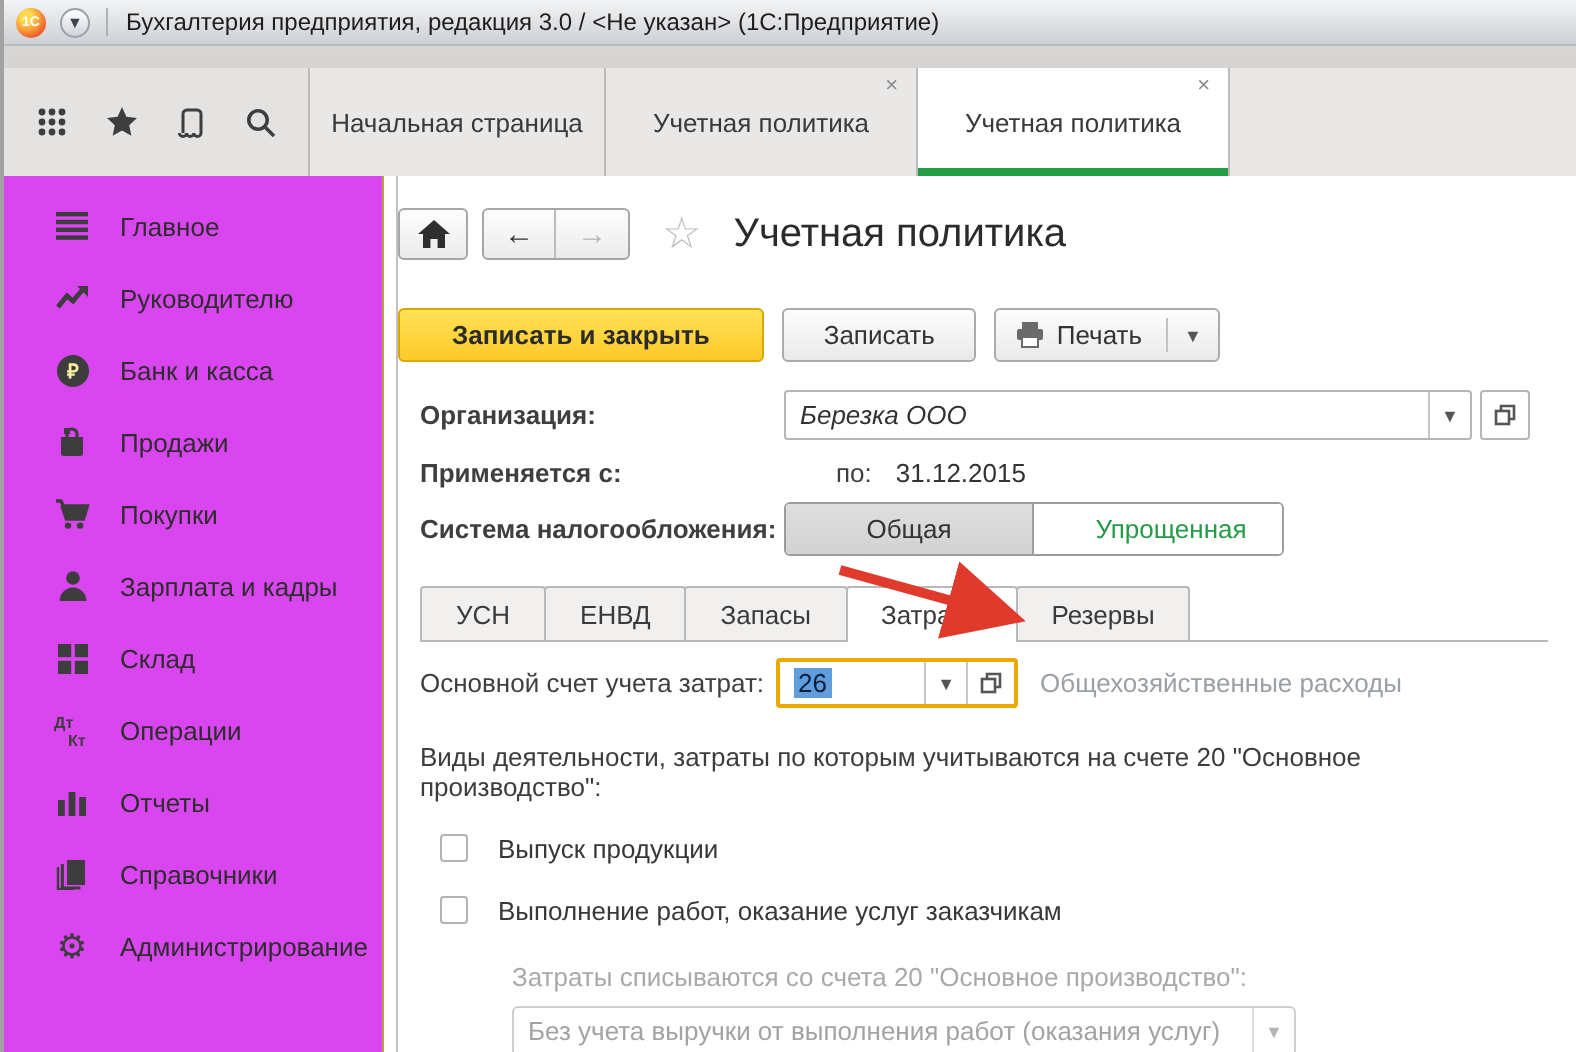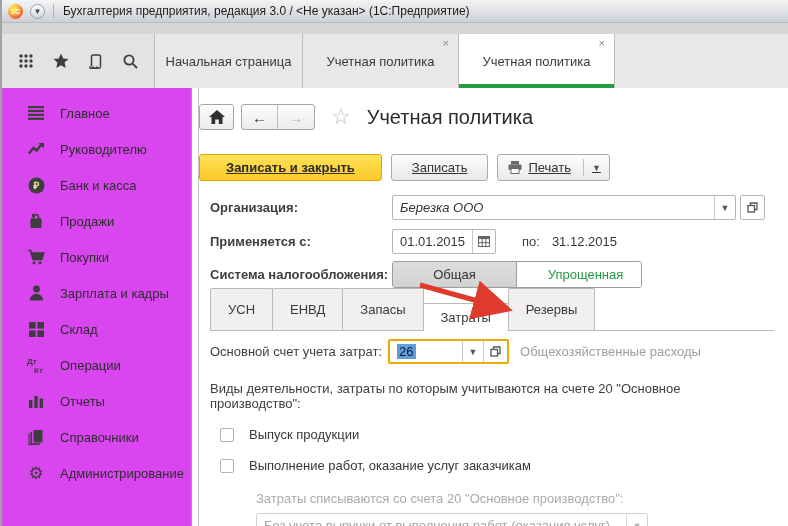--- a/index.html
+++ b/index.html
@@ -39,21 +39,21 @@
   .navbtn { height:26px; border:1px solid #a6a6a6; border-radius:3px; background:linear-gradient(#fdfdfd,#ebebeb); display:flex; align-items:center; justify-content:center; }
   .homebtn { width:35px; }
   .bf { display:flex; margin-left:7px; border:1px solid #a6a6a6; border-radius:3px; background:linear-gradient(#fdfdfd,#ebebeb); height:26px; overflow:hidden; }
   .bf span { width:36px; display:flex; align-items:center; justify-content:center; font-size:15px; }
   .bf .back { color:#2f2f2f; border-right:1px solid #bcbcbc; }
   .bf .fwd { color:#b4b4b4; }
   .favstar { font-size:22px; color:#c0c0c0; margin-left:16px; line-height:1; }
   .pagetitle { font-size:20px; color:#2b2b2b; margin-left:16px; white-space:nowrap; }
 
   
-  .btnrow { display:flex; align-items:center; gap:9px; margin:23px 0 0 0;text-decoration:underline; }
+  .btnrow { display:flex; align-items:center; gap:9px; margin:23px 0 0 0; }
   .btn { height:27px; border:1px solid #ababab; border-radius:3px; background:linear-gradient(#fdfdfd,#e9e9e9); display:inline-flex; align-items:center; padding:0 20px; color:#333; }
   .btn-primary { background:linear-gradient(#ffe257,#fec929); border-color:#dca700; font-weight:bold; color:#2b2b2b; padding:0 26px; }
   .btn-print { padding:0 8px 0 10px; gap:6px; }
   .split { width:1px; height:17px; background:#c2c2c2; margin:0 2px 0 6px; }
   .caret { font-size:9px; color:#555; }
 
   
   .frm-row { display:flex; align-items:center; margin-left:11px; }
   .frm-label { width:182px; flex:0 0 182px; color:#3f3f3f;font-weight:bold; }
   .r-org { margin-top:14px; }
@@ -70,33 +70,33 @@
   .date-group .gtext { flex:1; }
   .po-label { margin-left:26px; color:#3f3f3f; }
   .po-value { margin-left:12px; color:#333; }
   .seg { display:inline-flex; height:27px; border:1px solid #9c9c9c; border-radius:3px; overflow:hidden; }
   .seg-opt { width:124px; display:flex; align-items:center; justify-content:center; }
   .seg-sel { background:linear-gradient(#dedede,#d2d2d2); color:#333; border-right:1px solid #9c9c9c; }
   .seg-alt { background:#fff; color:#259b46;padding-left:13px; }
 
   
   .ptabs { display:flex; align-items:flex-end; margin:15px 14px 0 11px; border-bottom:1px solid #b9b9b9; height:28px; }
-  .ptab { height:42px; padding:0 17px; display:flex; align-items:center; border:1px solid #b9b9b9; border-bottom:none; background:#f1f0ee; color:#3a3a3a; margin-right:-1px; border-radius:2px 2px 0 0; }
+  .ptab { height:27px; padding:0 17px; display:flex; align-items:center; border:1px solid #b9b9b9; border-bottom:none; background:#f1f0ee; color:#3a3a3a; margin-right:-1px; border-radius:2px 2px 0 0; }
   .ptab.active { background:#fff; height:28px; margin-bottom:-1px; position:relative; z-index:2; }
 
   .panel { padding-left:11px; }
   .acct-row { display:flex; align-items:center; margin-top:8px; }
   .acct-label { color:#3f3f3f; margin-right:6px; }
   .acct-group { display:inline-flex; align-items:stretch; height:25px; border:2px solid #eca900; border-radius:2px; background:#fff; }
   .acct-group .gtext { width:72px; }
   .selhl { background:#5f9ddd; color:#0e1c36; padding:0 2px; }
   .acct-desc { margin-left:11px; color:#9aa0a5; }
 
   .caption { margin-top:17px; color:#3d3d3d; width:560px; }
-  .cb-row { display:flex; align-items:center; margin:16px 0 0 10px; }
+  .cb-row { display:flex; align-items:flex-start; margin:16px 0 0 10px; }
   .cb { width:14px; height:14px; border:1px solid #b3b3b3; border-radius:2px; background:#fff; flex:0 0 14px; }
   .cb-label { margin-left:15px; color:#383838; }
   .dis-label { margin:18px 0 0 46px; color:#a9a9a9; }
   .dis-select { display:inline-flex; margin:7px 0 0 46px; height:25px; width:392px; border:1px solid #cfcfcf; border-radius:3px; background:#fff; align-items:stretch; }
   .dis-select .gtext { flex:1; color:#a3a3a3; }
   .dis-select .gcaret { border-left-color:#dcdcdc; color:#b5b5b5; }
 
   svg { display:block; }
 </style>
 </head>
@@ -326,32 +326,20 @@
         <span class="openbtn">
           <svg width="11" height="11" viewBox="0 0 11 11" fill="none" stroke="#555" stroke-width="1.3">
               <path d="M3.5 3.5 V1 H10 V7.5 H7.5"></path>
               <rect x="1" y="3.5" width="6.5" height="6.5"></rect>
             </svg>
         </span>
       </div>
 
       <div class="frm-row r-date">
         <span class="frm-label">Применяется с:</span>
-        <span class="group date-group">
-          <span class="gtext">01.01.2015</span>
-          <span class="gbtn">
-            <svg width="12" height="11" viewBox="0 0 12 11">
-                <rect x="0.5" y="0.5" width="11" height="10" fill="#fff" stroke="#666"></rect>
-                <rect x="0.5" y="0.5" width="11" height="2.6" fill="#666"></rect>
-                <line x1="4.2" y1="3" x2="4.2" y2="10.5" stroke="#666"></line>
-                <line x1="7.8" y1="3" x2="7.8" y2="10.5" stroke="#666"></line>
-                <line x1="0.5" y1="6.6" x2="11.5" y2="6.6" stroke="#666"></line>
-              </svg>
-          </span>
-        </span>
         <span class="po-label">по:</span>
         <span class="po-value">31.12.2015</span>
       </div>
 
       <div class="frm-row r-tax">
         <span class="frm-label">Система налогообложения:</span>
         <span class="seg">
           <span class="seg-opt seg-sel">Общая</span>
           <span class="seg-opt seg-alt">Упрощенная</span>
         </span>

